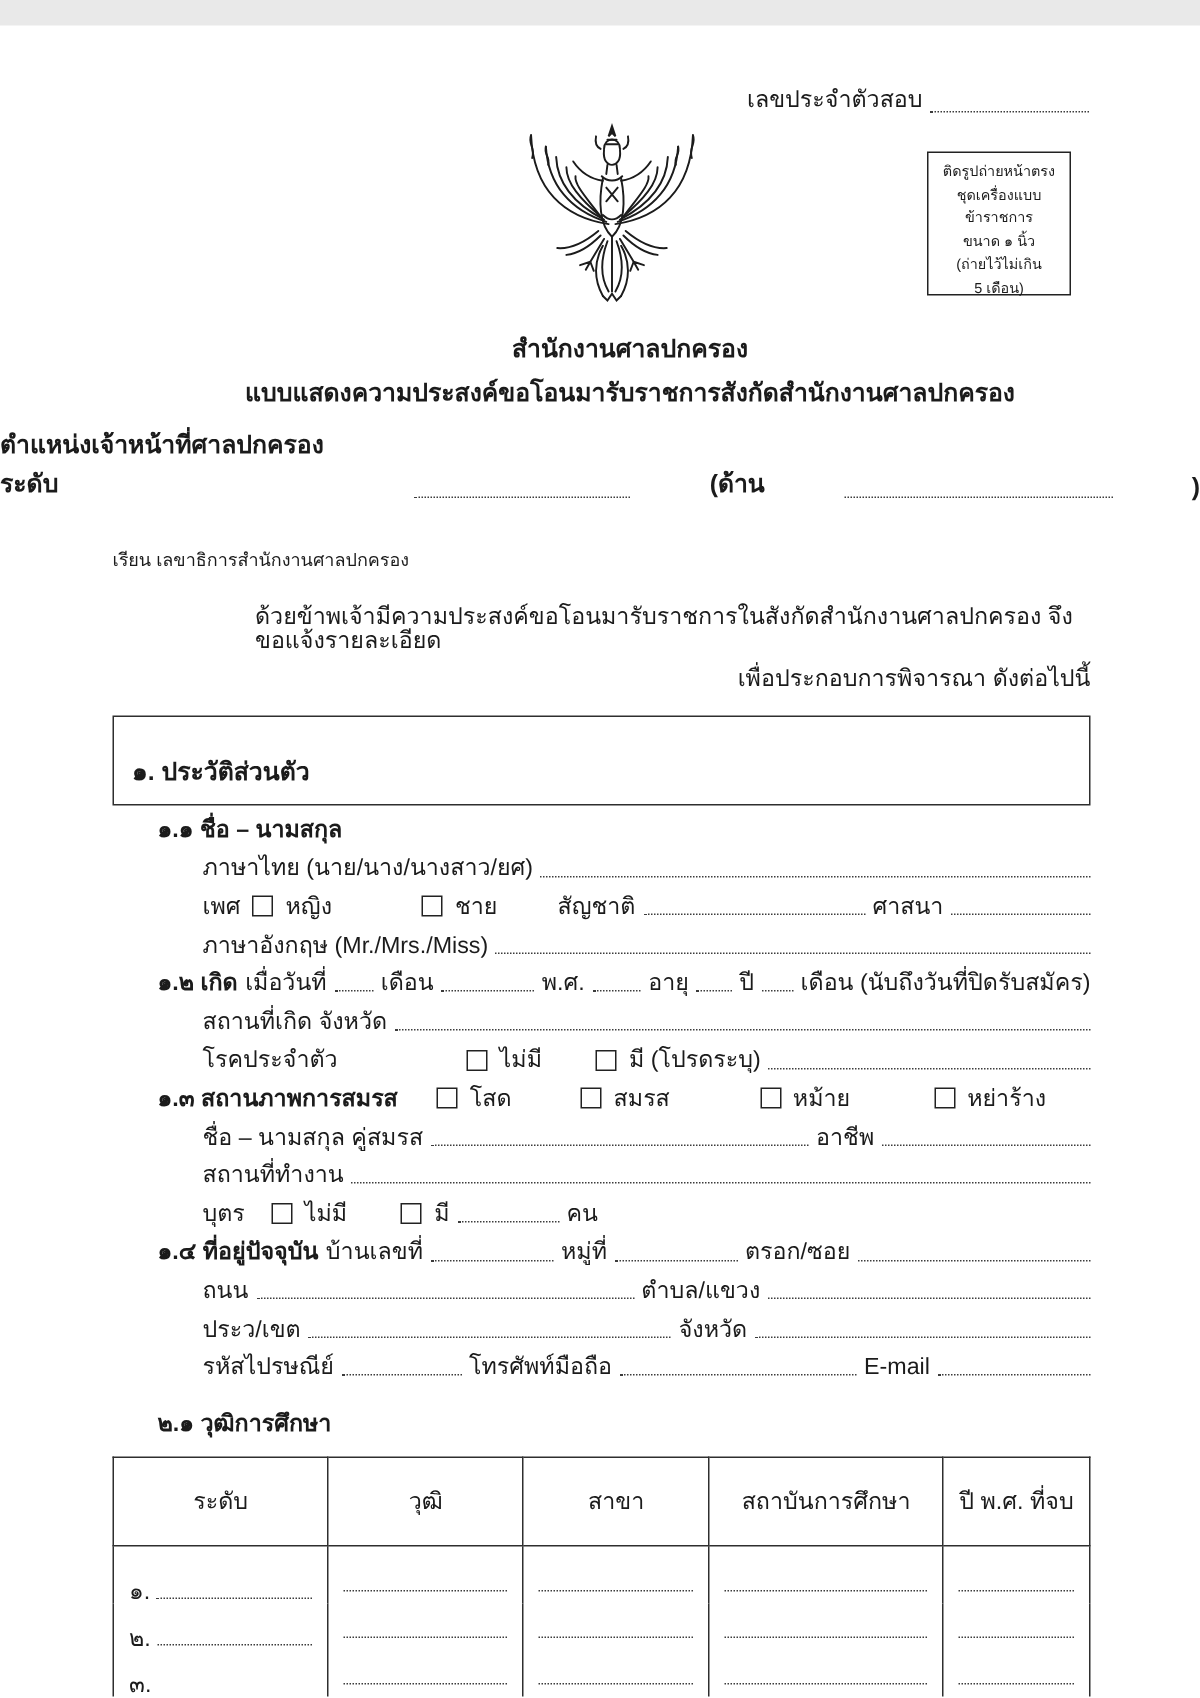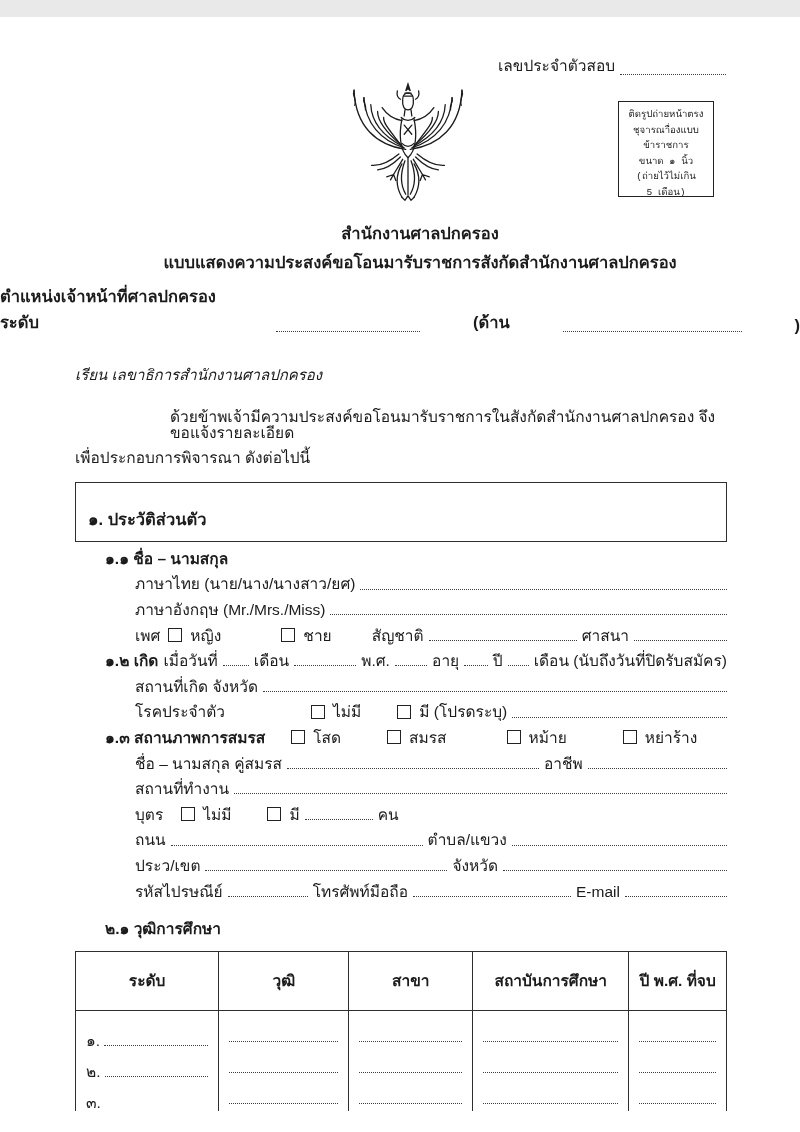--- a/index.html
+++ b/index.html
@@ -8,48 +8,48 @@
     font-family:"Liberation Sans","DejaVu Sans",sans-serif;
     color:#1b1b1b;font-size:15.5px;overflow:hidden;
   }
   
   .header-band{position:relative;height:196px;}
   .exam-line{position:absolute;top:36px;left:498px;display:flex;align-items:flex-end;width:228px;}
   .emblem{position:absolute;left:332px;top:62px;width:152px;height:134px;}
   .photo-box{
     position:absolute;left:618px;top:84px;width:96px;height:96px;
     border:1.6px solid #222;box-sizing:border-box;
-    font-size:9.6px;line-height:1.62;text-align:center;padding-top:5px;font-family:Liberation Mono, monospace;
+    font-size:9.6px;line-height:1.62;text-align:center;padding-top:5px;
   }
   
   .title-line{ text-align:center;font-weight:700;font-size:16.5px;line-height:1;margin-top:12px;padding-left:40px;}
   .title-flex{display:flex;justify-content:center;align-items:flex-end;font-weight:700;font-size:16.5px;margin-top:13px;gap:48px;}
   
   .content{padding:0 73px 0 75px;}
-  .salute{margin-top:28px;font-size:15px;font-style:italic;}
+  .salute{margin-top:28px;font-size:12px;}
   .para1{margin-top:22px;padding-left:95px;line-height:1;}
-  .para2{margin-top:10px;line-height:1;}
+  .para2{margin-top:10px;line-height:1;text-align:right;}
   .secbox{
     border:1.7px solid #2e2e2e;font-weight:700;font-size:16.5px;
     padding:23px 12px 9px 12px;margin-top:16px;
   }
   .fl{display:flex;align-items:flex-end;height:25.6px;white-space:nowrap;}
   .fl .lab{line-height:1.05;}
   .b{font-weight:700;}
   .ind30{padding-left:30px;}
   .ind60{padding-left:60px;}
   .d{border-bottom:1.7px dotted #3c3c3c;margin:0 5px 3px 5px;display:inline-block;}
   .g{flex:1;border-bottom:1.7px dotted #3c3c3c;margin:0 0 3px 5px;}
   .cb{width:14px;height:14px;border:1.4px solid #222;box-sizing:border-box;margin:0 8px 2px 8px;flex:none;background:#fff;}
   .sp{display:inline-block;flex:none;}
   
   .sub-head{margin-top:16px;padding-left:30px;font-weight:700;}
   table.edu{width:100%;border-collapse:collapse;margin-top:10px;table-layout:fixed;}
   table.edu th{
-    border:1.7px solid #2e2e2e;font-weight:700;font-size:15.5px;
+    border:1.7px solid #2e2e2e;font-weight:400;font-size:15.5px;
     height:54px;text-align:center;vertical-align:middle;padding:2px 4px;line-height:1.25;
   }
   table.edu td{
     border-left:1.7px solid #2e2e2e;border-right:1.7px solid #2e2e2e;
     vertical-align:bottom;padding:0 10px;height:31px;
   }
   table.edu tr.first td{height:38px;}
   .cell-dots{border-bottom:1.7px dotted #3c3c3c;width:100%;display:inline-block;margin-bottom:3px;}
   .numcell{display:flex;align-items:flex-end;}
   .numcell .no{margin-right:4px;line-height:1;}
@@ -118,21 +118,21 @@
         <path d="M96,107 C90,123 90,139 97,151"></path>
         <path d="M104,107 C110,123 110,139 103,151"></path>
         <path d="M92,111 C84,125 84,141 92,155"></path>
         <path d="M108,111 C116,125 116,141 108,155"></path>
         <path d="M92,155 L96,159 L100,153 L104,159 L108,155"></path>
       </g>
     </svg>
 
     <div class="photo-box">
       <div>ติดรูปถ่ายหน้าตรง</div>
-      <div>ชุจารณาื่องแบบข้าราชการ</div>
+      <div>ชุดเครื่องแบบข้าราชการ</div>
       <div>ขนาด ๑ นิ้ว</div>
       <div>(ถ่ายไว้ไม่เกิน</div>
       <div>5 เดือน)</div>
     </div>
   </div>
 
   <div class="title-line">สำนักงานศาลปกครอง</div>
   <div class="title-line">แบบแสดงความประสงค์ขอโอนมารับราชการสังกัดสำนักงานศาลปกครอง</div>
   <div class="title-flex">
     <span class="lab">ตำแหน่งเจ้าหน้าที่ศาลปกครอง ระดับ</span>
@@ -154,35 +154,35 @@
     <div class="fl ind30">
       <span class="lab b">๑.๑ ชื่อ – นามสกุล</span>
     </div>
 
     <div class="fl ind60">
       <span class="lab">ภาษาไทย (นาย/นาง/นางสาว/ยศ)</span>
       <span class="g"></span>
     </div>
 
     <div class="fl ind60">
-      <span class="lab">ภาษาอังกฤษ (Mr./Mrs./Miss)</span>
-      <span class="g"></span>
-    </div>
-
-    <div class="fl ind60">
       <span class="lab">เพศ</span>
       <span class="cb"></span>
       <span class="lab">หญิง</span>
       <span class="sp" style="width:52px"></span>
       <span class="cb"></span>
       <span class="lab">ชาย</span>
       <span class="sp" style="width:40px"></span>
       <span class="lab">สัญชาติ</span>
       <span class="d" style="width:148px"></span>
       <span class="lab">ศาสนา</span>
+      <span class="g"></span>
+    </div>
+
+    <div class="fl ind60">
+      <span class="lab">ภาษาอังกฤษ (Mr./Mrs./Miss)</span>
       <span class="g"></span>
     </div>
 
     <div class="fl ind30">
       <span class="lab b">๑.๒ เกิด</span>
       <span class="lab" style="margin-left:5px">เมื่อวันที่</span>
       <span class="d" style="width:42px"></span>
       <span class="lab">เดือน</span>
       <span class="d" style="width:100px"></span>
       <span class="lab">พ.ศ.</span>
@@ -243,20 +243,29 @@
       <span class="sp" style="width:10px"></span>
       <span class="cb"></span>
       <span class="lab">ไม่มี</span>
       <span class="sp" style="width:28px"></span>
       <span class="cb"></span>
       <span class="lab">มี</span>
       <span class="d" style="width:68px"></span>
       <span class="lab">คน</span>
     </div>
 
+    <div class="fl ind30">
+      <span class="lab b">๑.๔ ที่อยู่ปัจจุบัน</span>
+      <span class="lab" style="margin-left:5px">บ้านเลขที่</span>
+      <span class="d" style="width:82px"></span>
+      <span class="lab">หมู่ที่</span>
+      <span class="d" style="width:82px"></span>
+      <span class="lab">ตรอก/ซอย</span>
+      <span class="g"></span>
+    </div>
 
     <div class="fl ind60">
       <span class="lab">ถนน</span>
       <span class="d" style="width:252px"></span>
       <span class="lab">ตำบล/แขวง</span>
       <span class="g"></span>
     </div>
 
     <div class="fl ind60">
       <span class="lab">ประว/เขต</span>

